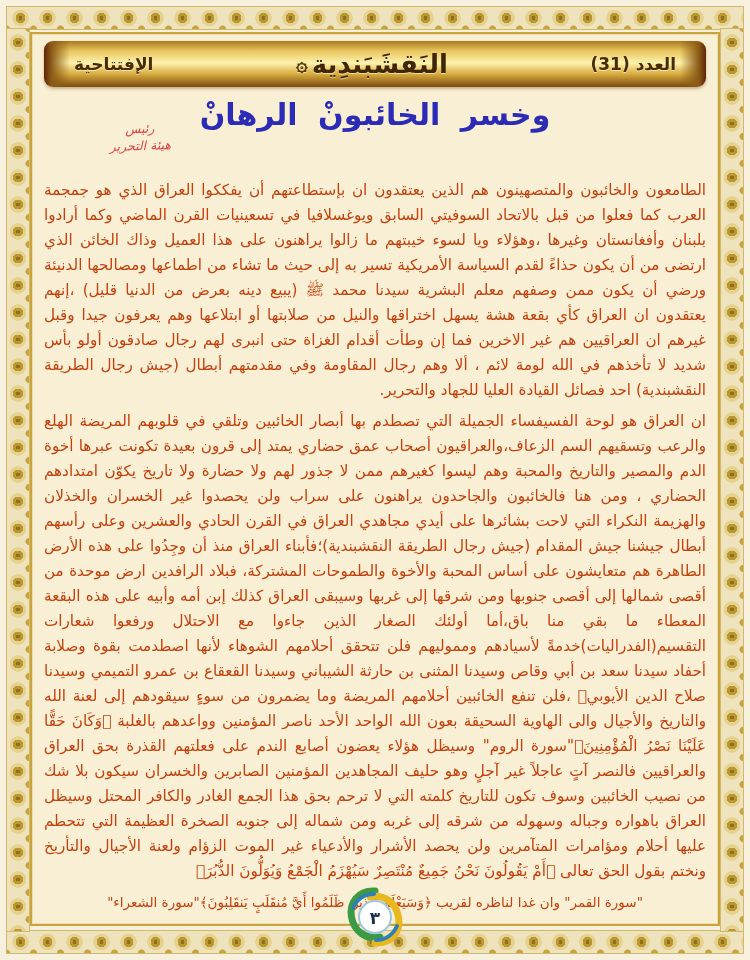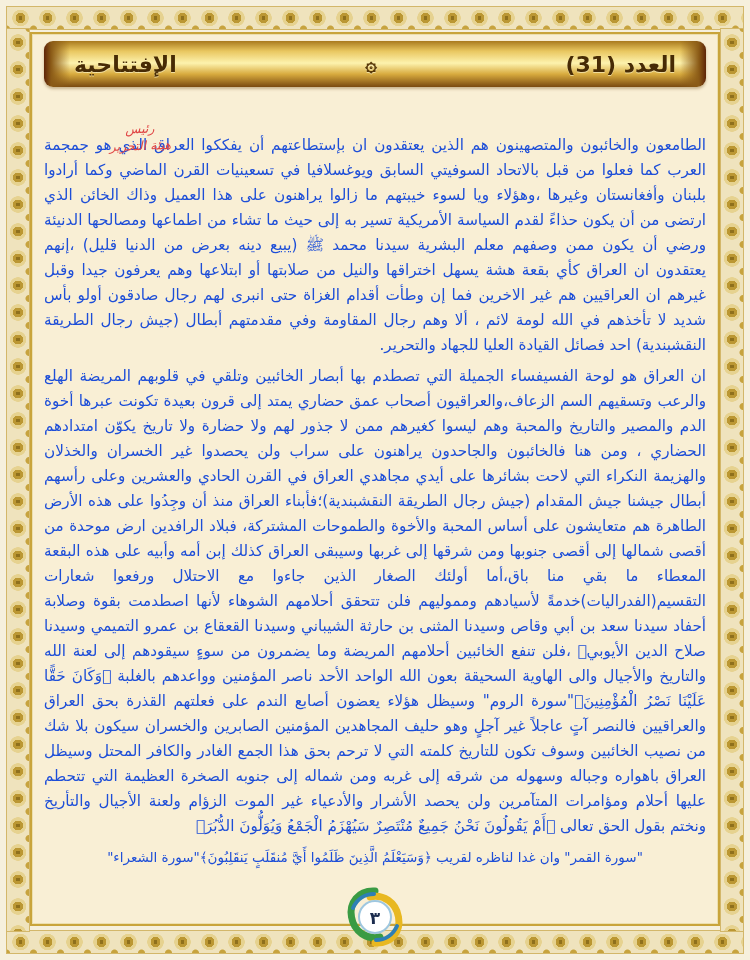--- a/index.html
+++ b/index.html
@@ -46,21 +46,21 @@
     height:46px;margin:2px 2px 0 2px;
     border-radius:9px;
     background:
       linear-gradient(90deg, #5e2408 0px, #8a5a16 7px, rgba(0,0,0,0) 26px, rgba(0,0,0,0) calc(100% - 26px), #8a5a16 calc(100% - 7px), #5e2408 100%),
       linear-gradient(180deg, #a97a1e 0%, #e9c760 22%, #fdf2ae 48%, #d8ab3e 72%, #7a4a10 100%);
     display:flex;align-items:center;justify-content:space-between;
     padding:0 30px;box-sizing:border-box;
     box-shadow:0 2px 3px rgba(110,70,10,.35);
   }
   .header-bar .issue,.header-bar .section{
-    font-size:22px;font-weight:bold;color:#472b05;
+    font-size:17px;font-weight:bold;color:#472b05;
     text-shadow:0 1px 0 rgba(255,248,210,.6);
   }
   .header-bar .brand{
     font-size:26px;font-weight:bold;color:#3f2604;
     letter-spacing:1px;
     text-shadow:0 1px 0 rgba(255,248,210,.6);
     display:flex;align-items:center;gap:4px;
   }
   .brand-orn{font-size:20px;color:#5a3a08;}
 
@@ -74,21 +74,21 @@
   }
   .byline{
     position:absolute;top:86px;left:52px;width:112px;
     text-align:center;
     color:#e04545;font-size:12.5px;font-style:italic;line-height:17px;
     transform:rotate(-2deg);
   }
   .body{
     margin:46px 0 0 0;
     padding:0 2px;
-    color:#1d4ed8;
+    color:#c2410c;
     font-size:15.2px;line-height:25px;
     text-align:justify;
   }
   .body p{margin:0 0 6px 0;}
   .body p.closing{
     text-align:center;font-size:13.5px;margin-top:0;
   }
   
   .emblem{
     position:absolute;left:50%;top:886px;transform:translateX(-50%);
@@ -108,25 +108,27 @@
   <div class="orn orn-top"></div>
   <div class="orn orn-bottom"></div>
   <div class="orn orn-left"></div>
   <div class="orn orn-right"></div>
 
   <div class="inner">
 
     <div class="header-bar">
       <span class="issue">العدد (31)</span>
       <span class="brand">
+        <span>النَقشَبَندِية</span>
         <span class="brand-orn">۞</span>
       </span>
       <span class="section">الإفتتاحية</span>
     </div>
 
+    <h1 class="title">وخسر الخائبونْ الرهانْ</h1>
 
     <div class="byline">
       <div>رئيس</div>
       <div>هيئة التحرير</div>
     </div>
 
     <div class="body">
       <p>الطامعون والخائبون والمتصهينون هم الذين يعتقدون ان بإستطاعتهم أن يفككوا العراق الذي هو جمجمة العرب كما فعلوا من قبل بالاتحاد السوفيتي السابق ويوغسلافيا في تسعينيات القرن الماضي وكما أرادوا بلبنان وأفغانستان وغيرها ،وهؤلاء ويا لسوء خيبتهم ما زالوا يراهنون على هذا العميل وذاك الخائن الذي ارتضى من أن يكون حذاءً لقدم السياسة الأمريكية تسير به إلى حيث ما تشاء من اطماعها ومصالحها الدنيئة ورضي أن يكون ممن وصفهم معلم البشرية سيدنا محمد ﷺ (يبيع دينه بعرض من الدنيا قليل) ،إنهم يعتقدون ان العراق كأي بقعة هشة يسهل اختراقها والنيل من صلابتها أو ابتلاعها وهم يعرفون جيدا وقبل غيرهم ان العراقيين هم غير الاخرين فما إن وطأت أقدام الغزاة حتى انبرى لهم رجال صادقون أولو بأس شديد لا تأخذهم في الله لومة لائم ، ألا وهم رجال المقاومة وفي مقدمتهم أبطال (جيش رجال الطريقة النقشبندية) احد فصائل القيادة العليا للجهاد والتحرير.</p>
       <p>ان العراق هو لوحة الفسيفساء الجميلة التي تصطدم بها أبصار الخائبين وتلقي في قلوبهم المريضة الهلع والرعب وتسقيهم السم الزعاف،والعراقيون أصحاب عمق حضاري يمتد إلى قرون بعيدة تكونت عبرها أخوة الدم والمصير والتاريخ والمحبة وهم ليسوا كغيرهم ممن لا جذور لهم ولا حضارة ولا تاريخ يكوّن امتدادهم الحضاري ، ومن هنا فالخائبون والجاحدون يراهنون على سراب ولن يحصدوا غير الخسران والخذلان والهزيمة النكراء التي لاحت بشائرها على أيدي مجاهدي العراق في القرن الحادي والعشرين وعلى رأسهم أبطال جيشنا جيش المقدام (جيش رجال الطريقة النقشبندية)؛فأبناء العراق منذ أن وجِدُوا على هذه الأرض الطاهرة هم متعايشون على أساس المحبة والأخوة والطموحات المشتركة، فبلاد الرافدين ارض موحدة من أقصى شمالها إلى أقصى جنوبها ومن شرقها إلى غربها وسيبقى العراق كذلك إبن أمه وأبيه على هذه البقعة المعطاء ما بقي منا باق،أما أولئك الصغار الذين جاءوا مع الاحتلال ورفعوا شعارات التقسيم(الفدراليات)خدمةً لأسيادهم ومموليهم فلن تتحقق أحلامهم الشوهاء  لأنها اصطدمت بقوة وصلابة أحفاد سيدنا سعد بن أبي وقاص وسيدنا المثنى بن حارثة الشيباني وسيدنا القعقاع بن عمرو التميمي وسيدنا صلاح الدين الأيوبيؓ ،فلن تنفع الخائبين أحلامهم المريضة وما يضمرون من سوءٍ سيقودهم إلى لعنة الله والتاريخ والأجيال والى الهاوية السحيقة بعون الله الواحد الأحد ناصر المؤمنين وواعدهم بالغلبة ﴿وَكَانَ حَقًّا عَلَيْنَا نَصْرُ الْمُؤْمِنِينَ﴾"سورة الروم" وسيظل هؤلاء يعضون أصابع الندم على فعلتهم القذرة بحق العراق والعراقيين فالنصر آتٍ عاجلاً غير آجلٍ وهو حليف المجاهدين المؤمنين الصابرين والخسران سيكون بلا شك من نصيب الخائبين وسوف تكون للتاريخ كلمته التي لا ترحم بحق هذا الجمع الغادر والكافر المحتل وسيظل العراق باهواره وجباله وسهوله من شرقه إلى غربه ومن شماله إلى جنوبه الصخرة العظيمة التي تتحطم عليها أحلام ومؤامرات المتآمرين ولن يحصد الأشرار والأدعياء غير الموت الزؤام ولعنة الأجيال والتأريخ ونختم بقول الحق تعالى ﴿أَمْ يَقُولُونَ نَحْنُ جَمِيعٌ مُنْتَصِرٌ سَيُهْزَمُ الْجَمْعُ وَيُوَلُّونَ الدُّبُرَ﴾</p>
       <p class="closing">"سورة القمر" وان غدا لناظره لقريب ﴿وَسَيَعْلَمُ الَّذِينَ ظَلَمُوا أَيَّ مُنقَلَبٍ يَنقَلِبُونَ﴾"سورة الشعراء"</p>

